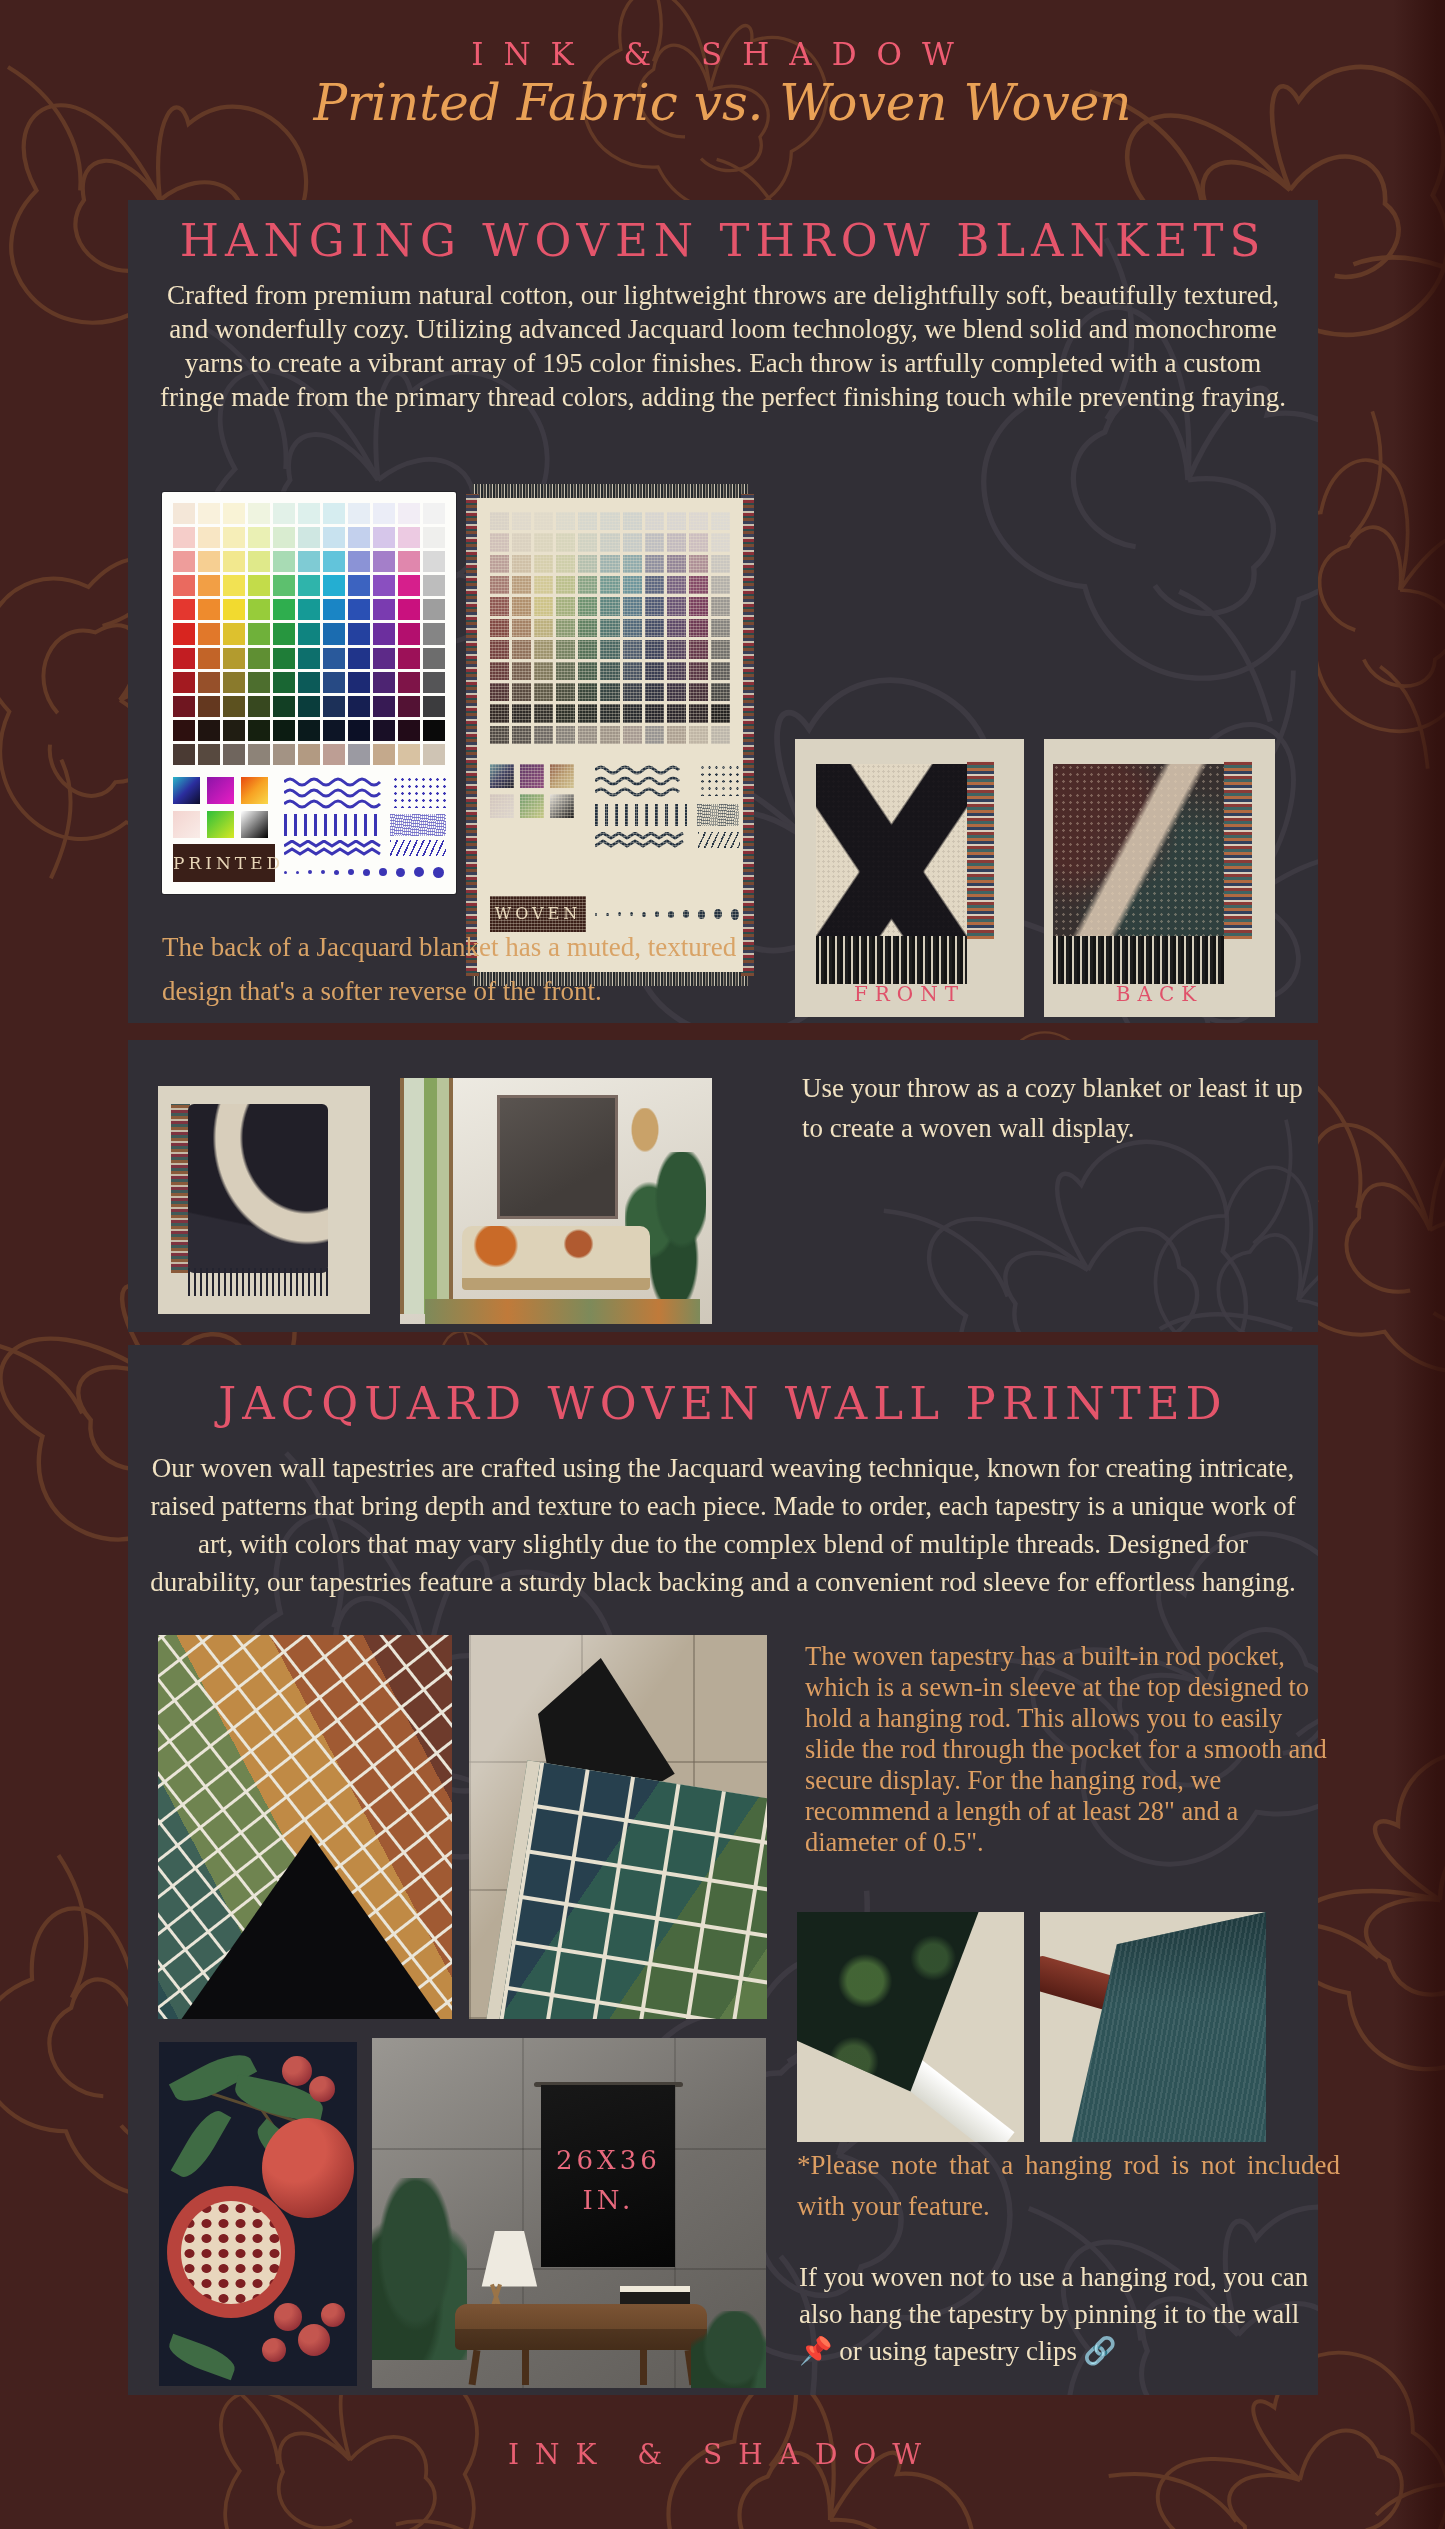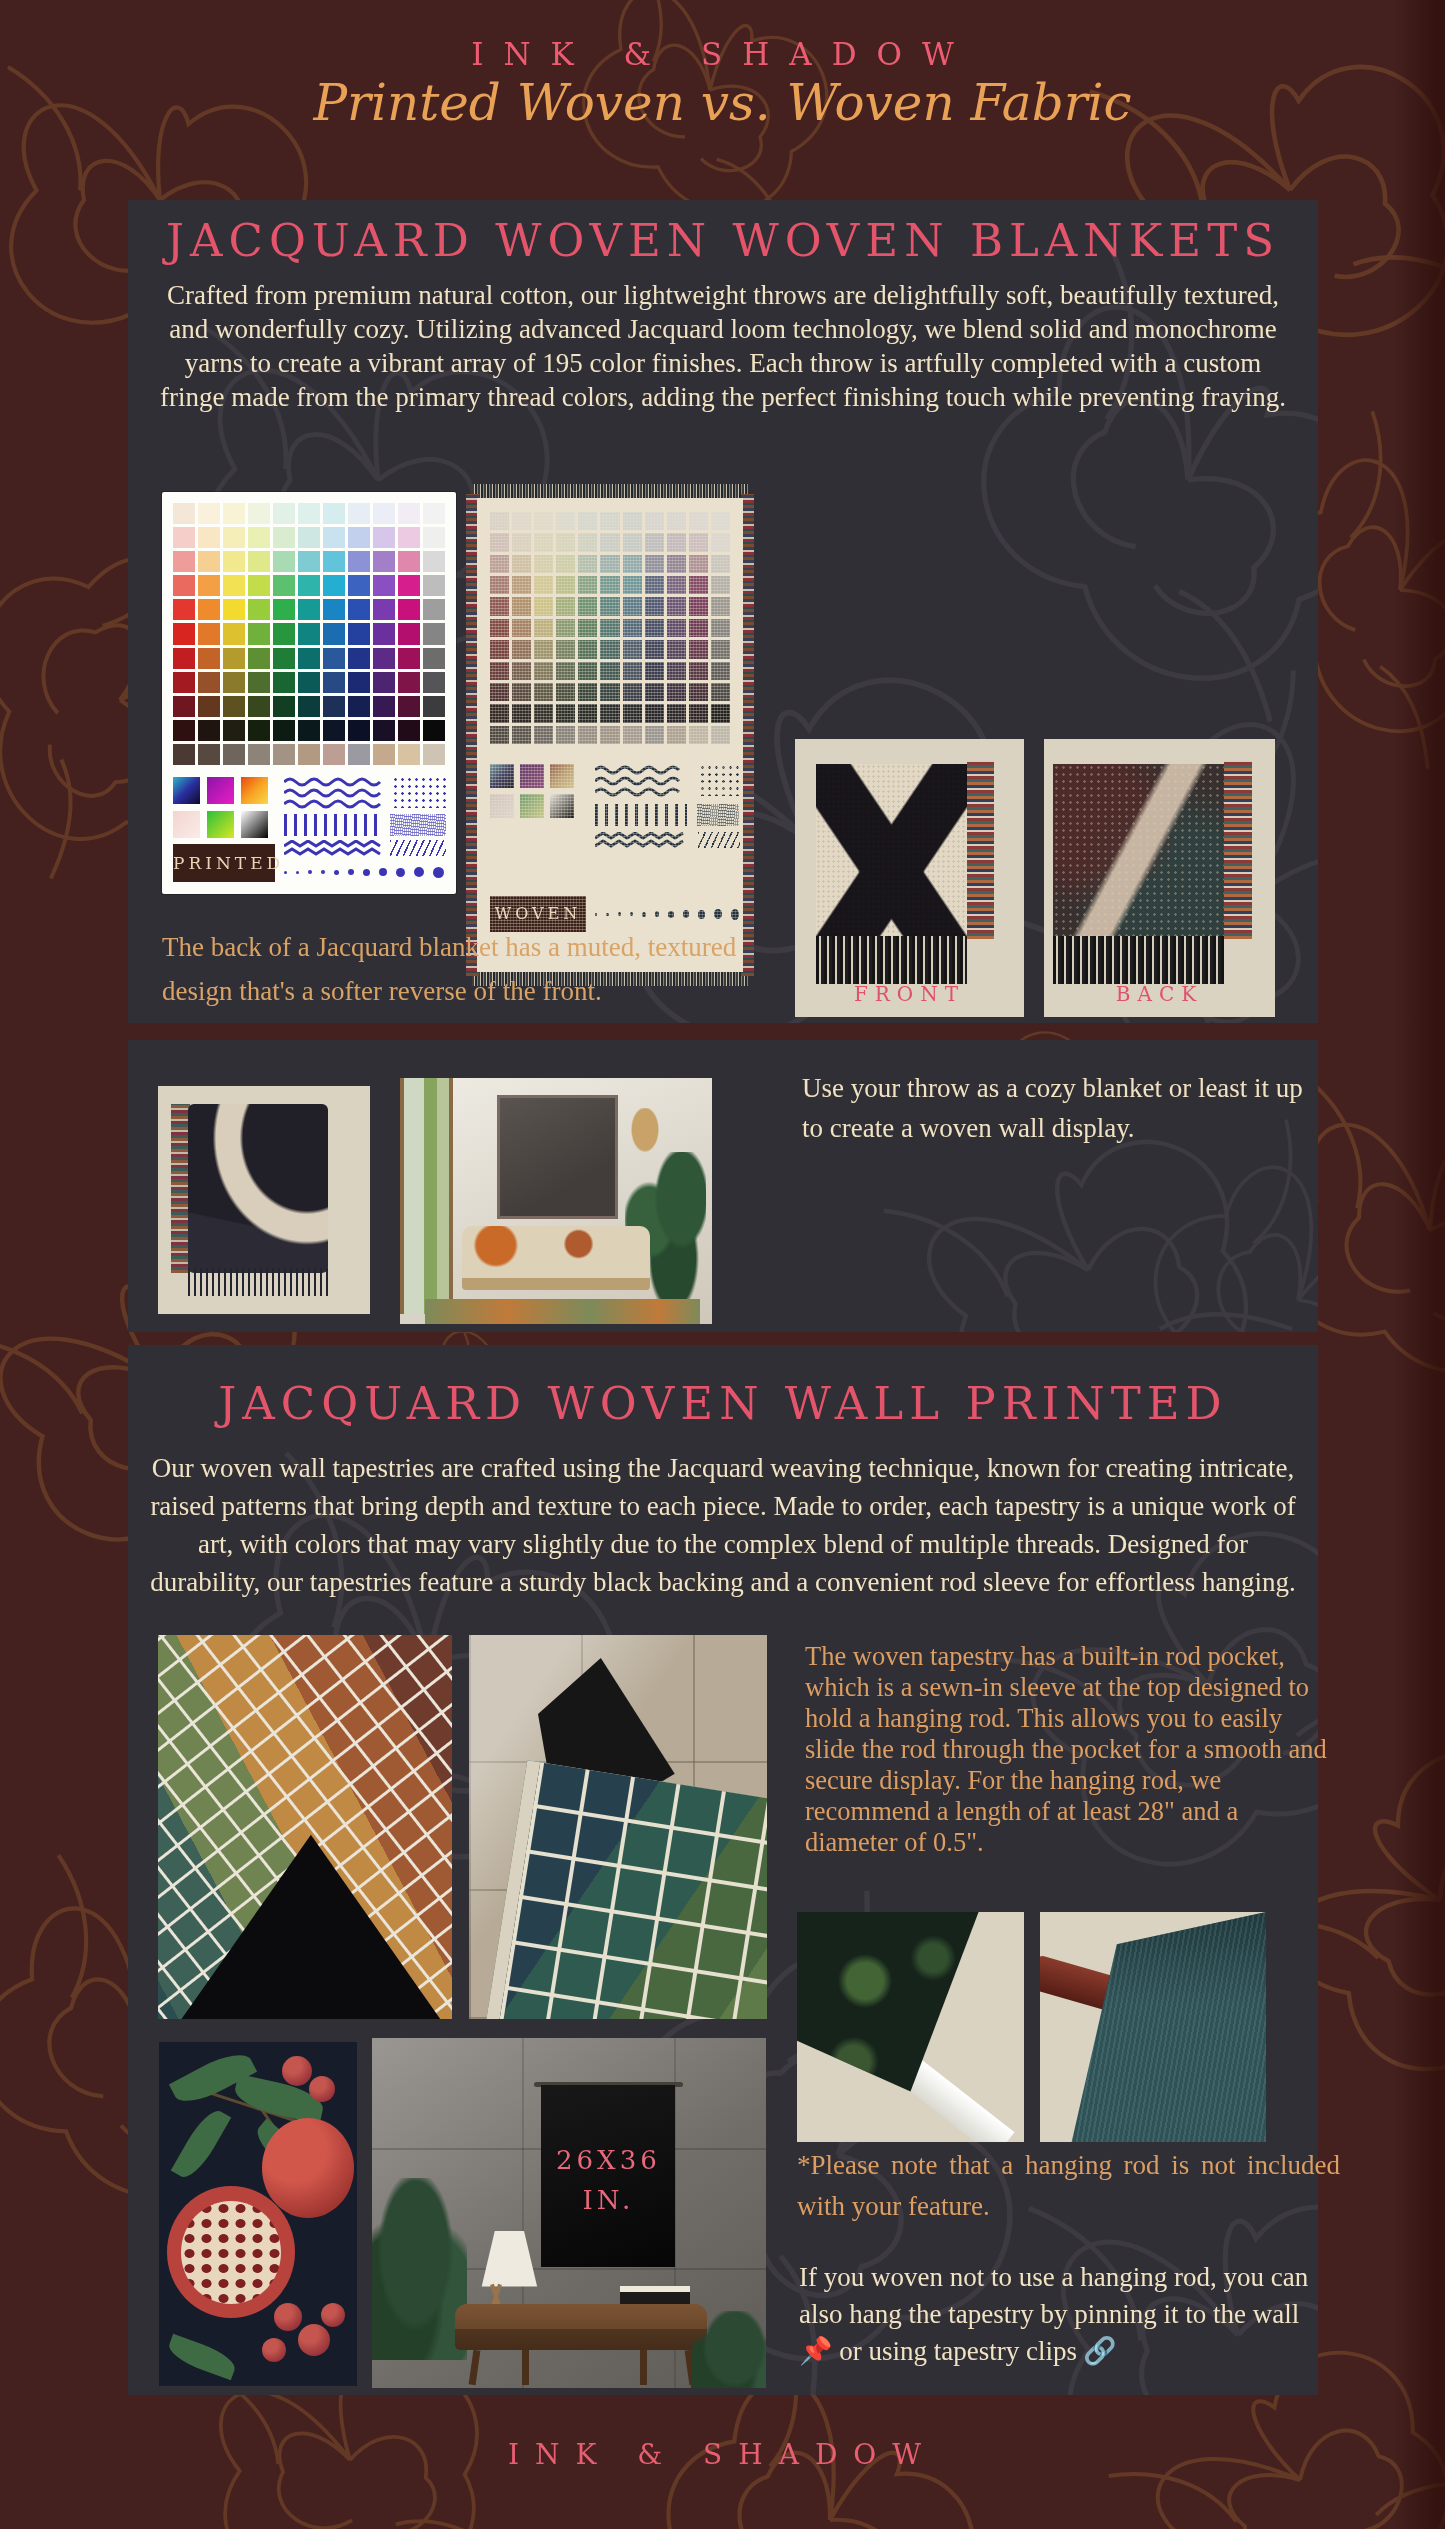--- a/index.html
+++ b/index.html
@@ -237,31 +237,31 @@
     <use href="#peony" transform="translate(-50,1850) scale(1.9) rotate(25 100 100)"></use>
     <use href="#peony" transform="translate(180,2290) scale(1.7) rotate(-10 100 100)"></use>
     <use href="#peony" transform="translate(640,2330) scale(1.9) rotate(35 100 100)"></use>
     <use href="#peony" transform="translate(1120,2300) scale(1.8) rotate(-40 100 100)"></use>
     <use href="#peony" transform="translate(400,1290) scale(1.1) rotate(15 100 100)"></use>
     <use href="#peony" transform="translate(900,990) scale(1.1) rotate(-20 100 100)"></use>
   </svg>
   <div class="edge-shade"></div>
 
   <div class="brand">INK &amp; SHADOW</div>
-  <div class="tagline">Printed Woven vs. Woven Fabric</div>
+  <div class="tagline">Printed Fabric vs. Woven Woven</div>
 
   <div class="panel" id="panel-throws">
     <svg class="flora panelflora" width="1190" height="823">
       <use href="#peony" transform="translate(30,60) scale(2.2)"></use>
       <use href="#peony" transform="translate(820,40) scale(2.4) rotate(30 100 100)"></use>
       <use href="#peony" transform="translate(420,380) scale(2.6) rotate(-20 100 100)"></use>
       <use href="#peony" transform="translate(900,480) scale(2.2) rotate(60 100 100)"></use>
     </svg>
 
-    <div class="section-title" style="top:14px;">JACQUARD WOVEN WOVEN BLANKETS</div>
+    <div class="section-title" style="top:14px;">HANGING WOVEN THROW BLANKETS</div>
     <div class="intro" style="left:25px;top:78px;width:1140px;">Crafted from premium natural cotton, our lightweight throws are delightfully soft, beautifully textured, and wonderfully cozy. Utilizing advanced Jacquard loom technology, we blend solid and monochrome yarns to create a vibrant array of 195 color finishes. Each throw is artfully completed with a custom fringe made from the primary thread colors, adding the perfect finishing touch while preventing fraying.</div>
 
     <div class="sheet" id="printed-sheet">
       <div class="swgrid" id="printed-grid">
           <div class="sw" style="background: rgb(244, 231, 216);"></div>
           <div class="sw" style="background: rgb(249, 241, 220);"></div>
           <div class="sw" style="background: rgb(249, 243, 214);"></div>
           <div class="sw" style="background: rgb(239, 244, 224);"></div>
           <div class="sw" style="background: rgb(226, 241, 232);"></div>
           <div class="sw" style="background: rgb(221, 240, 236);"></div>

